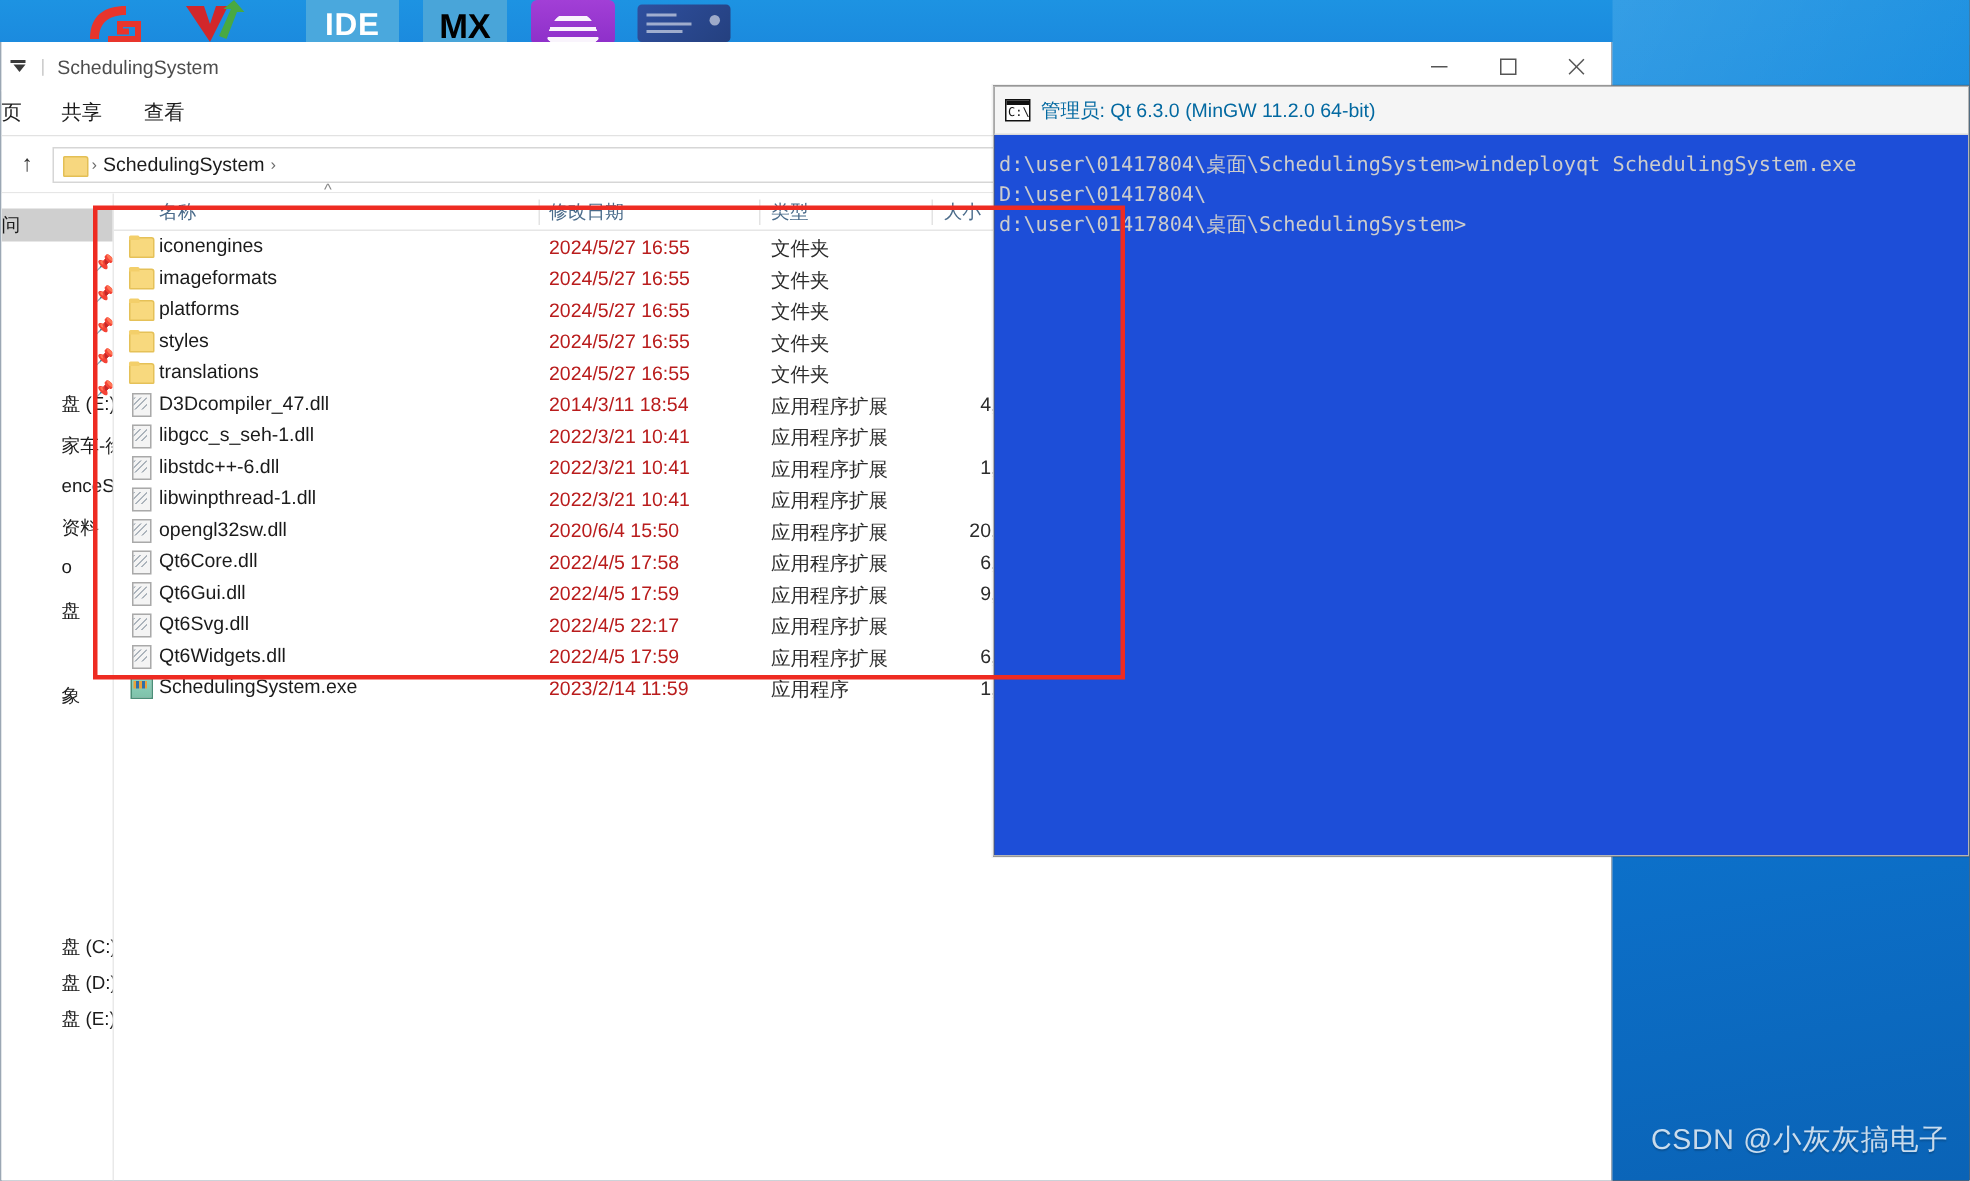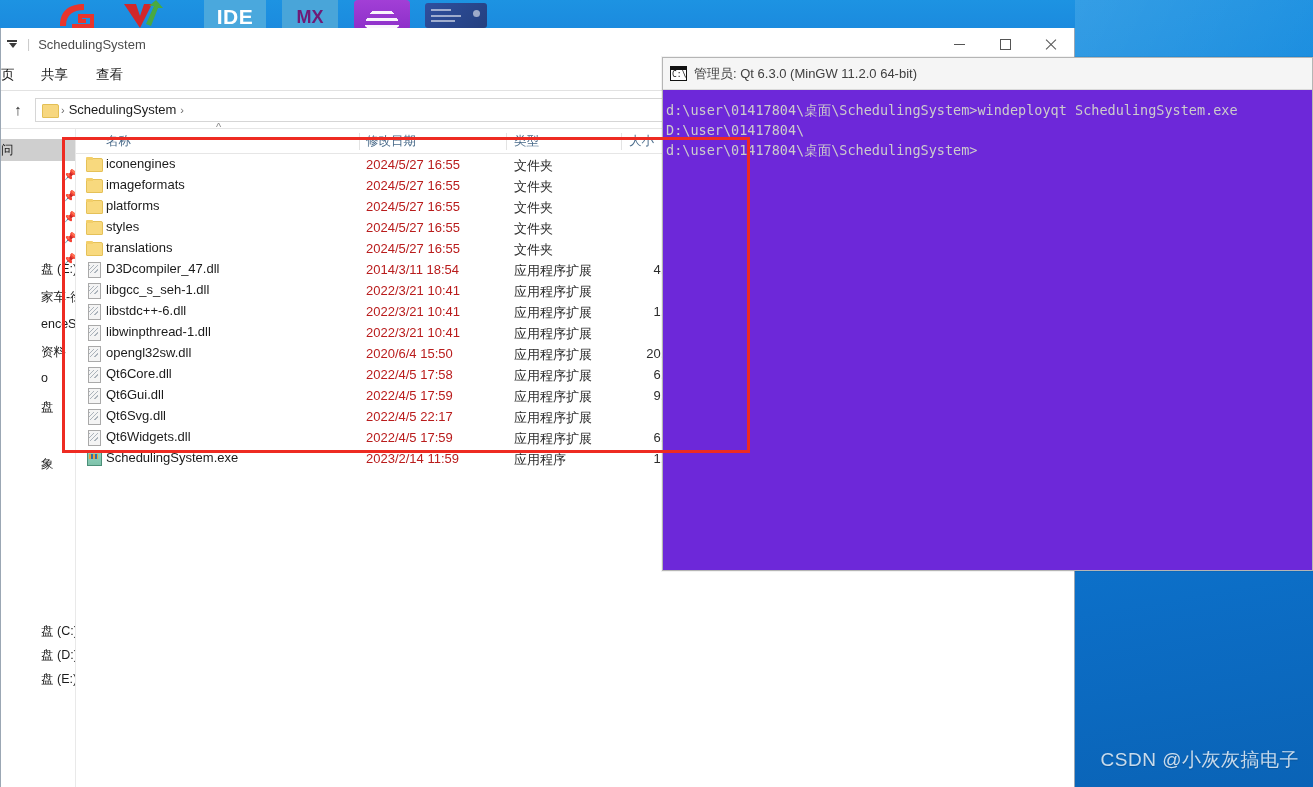--- a/index.html
+++ b/index.html
@@ -42,21 +42,21 @@
   .tb-v { left: 78px; width: 48px; }
   .tb-ide {
     left: 164px; width: 62px; height: 30px;
     background: #4aa8dd;
     color: #fff; font-weight: bold; font-size: 21px;
     text-align: center; line-height: 34px; letter-spacing: .5px;
   }
   .tb-mx {
     left: 242px; width: 56px; height: 30px;
     background: #49a5d9;
-    color: #701a75; font-weight: bold; font-size: 18px;
+    color: #000000; font-weight: bold; font-size: 23px;
     text-align: center; line-height: 34px;
   }
   .tb-pur {
     left: 314px; width: 56px; height: 30px;
     background: linear-gradient(180deg,#a23fd6,#8d2fc9);
     border-radius: 4px;
   }
   .tb-pur .rings {
     position:absolute; left:8px; top:4px; width:40px; height:28px;
     border-radius: 50% 50% 45% 45%;
@@ -255,23 +255,23 @@
   }
   #con-icon {
     position:relative; width: 17px; height: 15px; flex:none;
     background:#fff; border:1.5px solid #111;
   }
   #con-icon .bar { position:absolute; left:0; top:0; right:0; height:3px; background:#111; }
   #con-icon .txt {
     position:absolute; left:1px; top:3px; font-size:8px; color:#111;
     font-family:"DejaVu Sans Mono", monospace; line-height:9px;
   }
-  #con-title-text { font-size: 13px; color:#404040; }
+  #con-title-text { font-size: 13px; color:#0369a1; }
   #con-body {
-    background:#6d28d9; color:#ccc; height: 480px;
+    background:#1d4ed8; color:#ccc; height: 480px;
     font-family: "DejaVu Sans Mono", "Liberation Mono", monospace;
     font-size: 13.5px; line-height: 20px;
     padding: 10px 0 0 3px;
     white-space: pre;
     overflow: hidden;
   }
 
   
   #wall-right {
     position:absolute; left: 1075px; top: 0; width: 238px; height: 787px;

